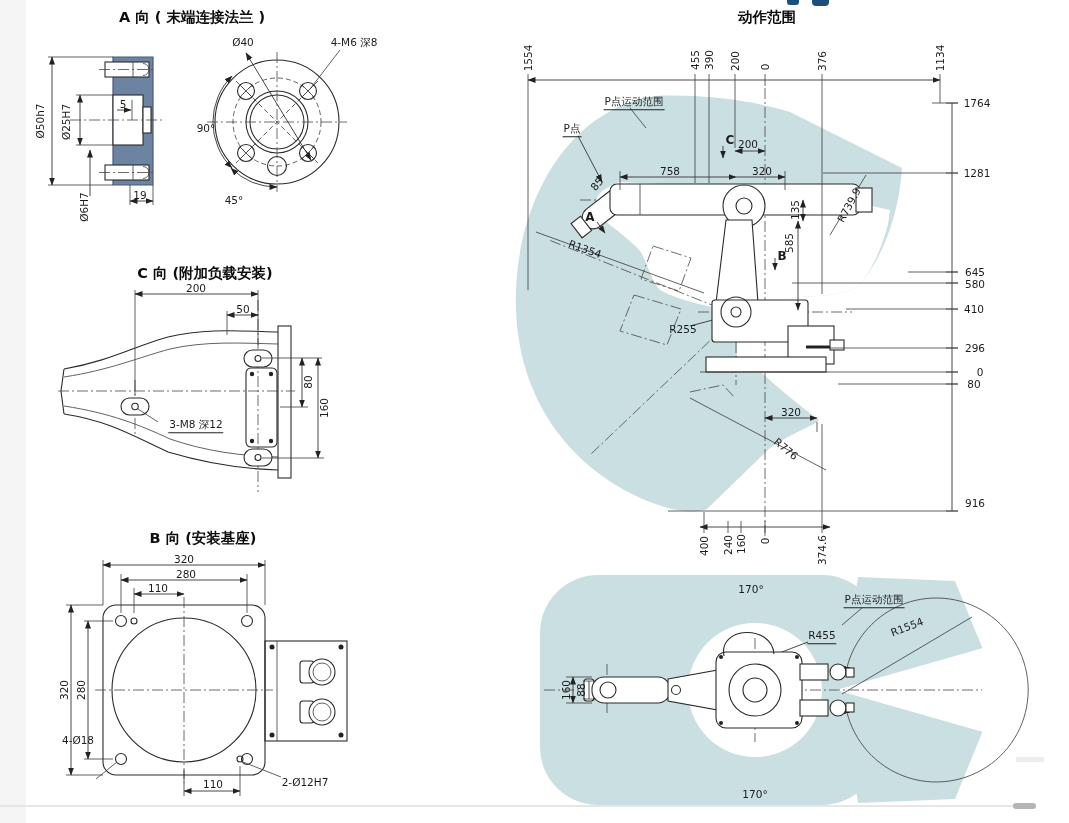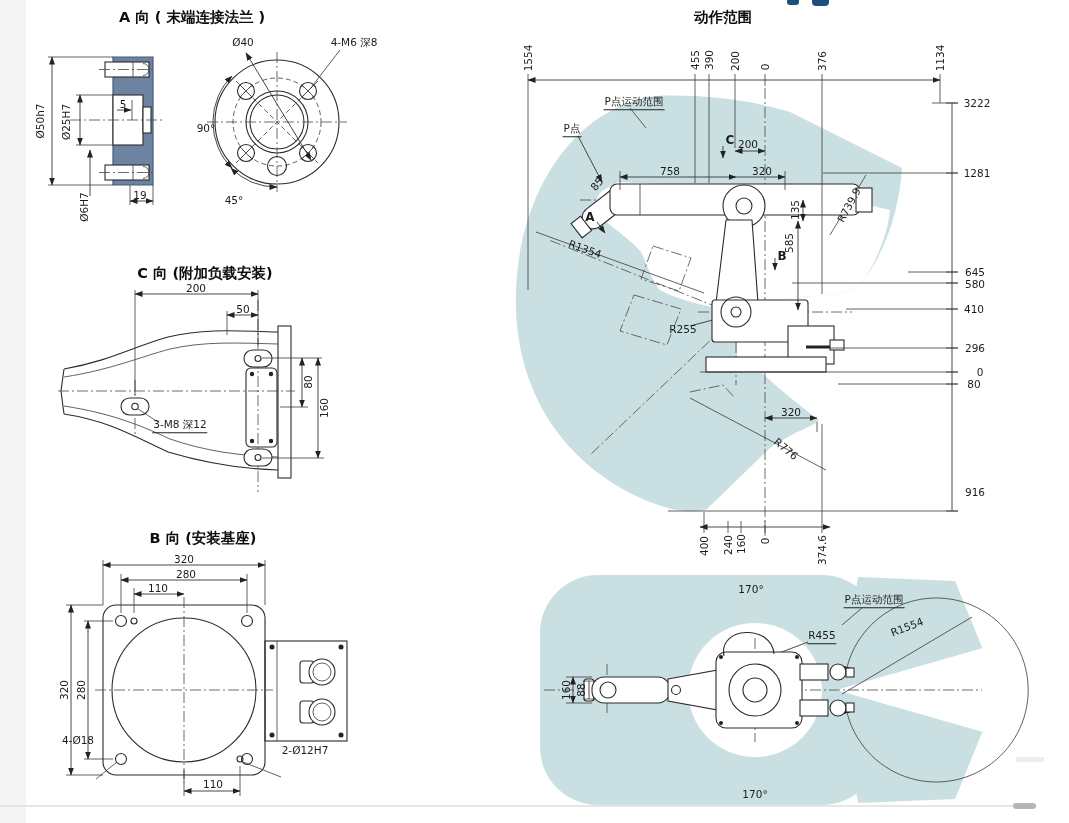--- a/index.html
+++ b/index.html
@@ -340,64 +340,64 @@
           <line x1="596" y1="699" x2="583" y2="699"></line>
       </g>
       <line x1="573" y1="677" x2="573" y2="703" class="dim" marker-start="url(#ma)" marker-end="url(#ma)"></line>
       <line x1="589" y1="681" x2="589" y2="699" class="dim"></line>
     </g>
   </svg>
 
   <span class="lb t" style="left:192px;top:18px">A 向 ( 末端连接法兰 )</span>
   <span class="lb t" style="left:205px;top:274px">C 向 (附加负载安装)</span>
   <span class="lb t" style="left:203px;top:539px">B 向 (安装基座)</span>
-  <span class="lb t" style="left:723px;top:18px">动作范围</span>
+  <span class="lb t" style="left:767px;top:18px">动作范围</span>
 
   <span class="lb r90" style="left:40px;top:121px">Ø50h7</span>
   <span class="lb r90" style="left:66px;top:122px">Ø25H7</span>
   <span class="lb" style="left:123px;top:104px">5</span>
   <span class="lb" style="left:140px;top:195px">19</span>
   <span class="lb r90" style="left:84px;top:207px">Ø6H7</span>
   <span class="lb" style="left:243px;top:42px">Ø40</span>
   <span class="lb" style="left:354px;top:42px">4-M6 深8</span>
   <span class="lb" style="left:206px;top:128px">90°</span>
   <span class="lb" style="left:234px;top:200px">45°</span>
 
   <span class="lb" style="left:196px;top:288px">200</span>
   <span class="lb" style="left:243px;top:309px">50</span>
   <span class="lb r90" style="left:308px;top:382px">80</span>
   <span class="lb r90" style="left:324px;top:408px">160</span>
-  <span class="lb ul" style="left:180px;top:426px">3-M8 深12</span>
+  <span class="lb ul" style="left:196px;top:426px">3-M8 深12</span>
 
   <span class="lb" style="left:184px;top:559px">320</span>
   <span class="lb" style="left:186px;top:574px">280</span>
   <span class="lb" style="left:158px;top:588px">110</span>
   <span class="lb r90" style="left:64px;top:690px">320</span>
   <span class="lb r90" style="left:81px;top:690px">280</span>
   <span class="lb" style="left:213px;top:784px">110</span>
   <span class="lb" style="left:78px;top:740px">4-Ø18</span>
-  <span class="lb" style="left:305px;top:750px">2-Ø12H7</span>
+  <span class="lb" style="left:305px;top:782px">2-Ø12H7</span>
 
   <span class="lb r90" style="left:528px;top:58px">1554</span>
   <span class="lb r90" style="left:695px;top:60px">455</span>
   <span class="lb r90" style="left:709px;top:60px">390</span>
   <span class="lb r90" style="left:735px;top:61px">200</span>
   <span class="lb r90" style="left:765px;top:67px">0</span>
   <span class="lb r90" style="left:822px;top:61px">376</span>
   <span class="lb r90" style="left:940px;top:58px">1134</span>
 
-  <span class="lb" style="left:977px;top:103px">3222</span>
+  <span class="lb" style="left:977px;top:103px">1764</span>
   <span class="lb" style="left:977px;top:173px">1281</span>
   <span class="lb" style="left:975px;top:272px">645</span>
   <span class="lb" style="left:975px;top:284px">580</span>
   <span class="lb" style="left:974px;top:309px">410</span>
   <span class="lb" style="left:975px;top:348px">296</span>
   <span class="lb" style="left:980px;top:372px">0</span>
   <span class="lb" style="left:974px;top:384px">80</span>
-  <span class="lb" style="left:975px;top:492px">916</span>
+  <span class="lb" style="left:975px;top:503px">916</span>
 
   <span class="lb r90" style="left:704px;top:546px">400</span>
   <span class="lb r90" style="left:728px;top:545px">240</span>
   <span class="lb r90" style="left:741px;top:544px">160</span>
   <span class="lb r90" style="left:765px;top:541px">0</span>
   <span class="lb r90" style="left:822px;top:550px">374.6</span>
 
   <span class="lb ul" style="left:634px;top:103px">P点运动范围</span>
   <span class="lb ul" style="left:572px;top:130px">P点</span>
   <span class="lb" style="left:670px;top:171px">758</span>

